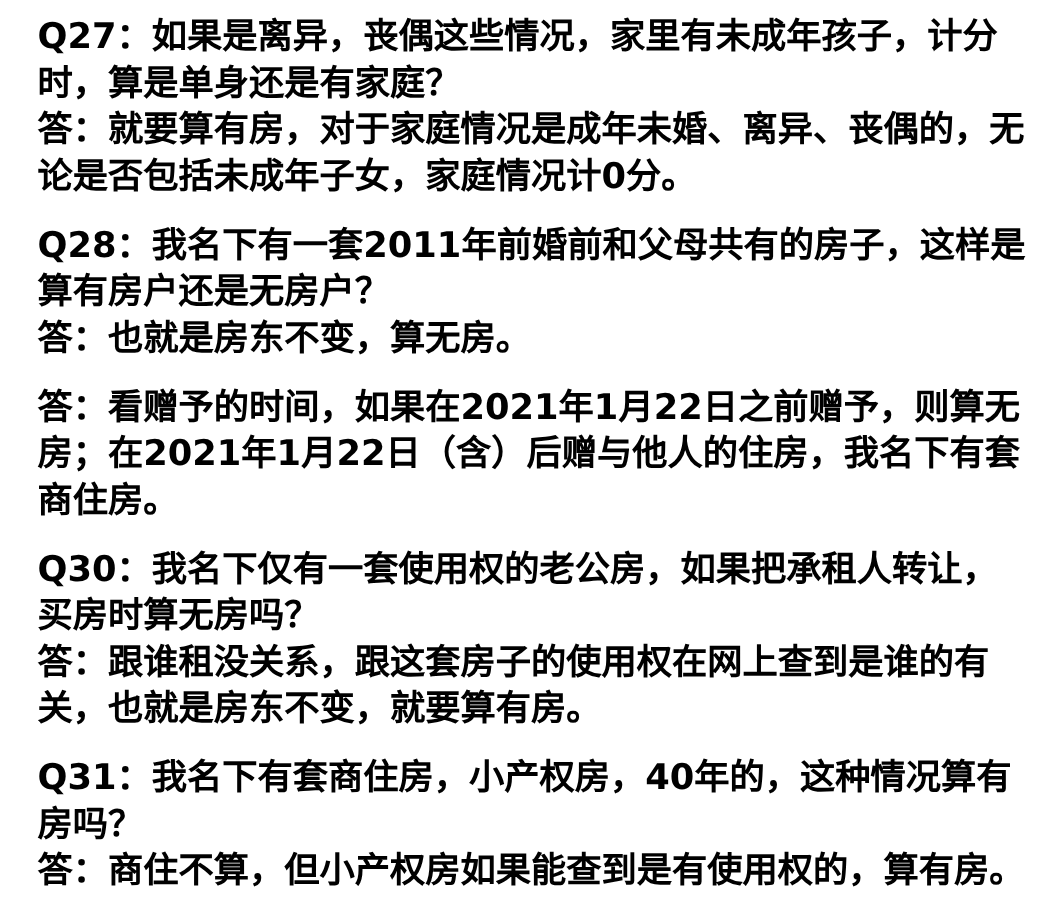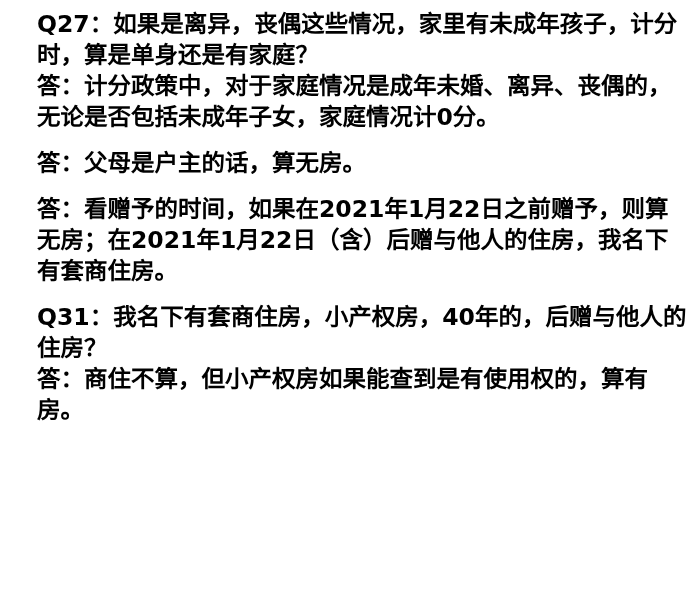--- a/index.html
+++ b/index.html
@@ -17,43 +17,48 @@
     width: 700px;
     padding: 9px 12px 0 25px;
     font-family: "DejaVu Sans", "Liberation Sans", sans-serif;
     font-weight: 700;
     font-size: 23.5px;
     line-height: 31px;
     color: #000000;
     text-align: left;
   }
   .qa-block {
-    margin: 0 0 15px 12px;
+    margin: 0 0 15px 0;
   }
   .qa-block p {
     margin: 0;
     overflow-wrap: break-word;
     word-break: break-all;
   }
 </style>
 </head>
 <body style="background: rgb(255, 255, 255);">
 
 <div id="qa-container" style="color: rgb(0, 0, 0);">
   <section class="qa-block">
     <p class="q">Q27：如果是离异，丧偶这些情况，家里有未成年孩子，计分时，算是单身还是有家庭？</p>
-    <p class="a">答：计分政策中，对于家庭情况是成年未婚、离异、丧偶的，无论是否包括未成年子女，家庭情况计0分。</p>
+    <p class="a">答：就要算有房，对于家庭情况是成年未婚、离异、丧偶的，无论是否包括未成年子女，家庭情况计0分。</p>
   </section>
 
   <section class="qa-block">
-    <p class="a">答：父母是户主的话，算无房。</p>
+    <p class="q">Q28：我名下有一套2011年前婚前和父母共有的房子，这样是算有房户还是无房户？</p>
+    <p class="a">答：也就是房东不变，算无房。</p>
   </section>
 
   <section class="qa-block">
     <p class="a">答：看赠予的时间，如果在2021年1月22日之前赠予，则算无房；在2021年1月22日（含）后赠与他人的住房，我名下有套商住房。</p>
   </section>
 
+  <section class="qa-block">
+    <p class="q">Q30：我名下仅有一套使用权的老公房，如果把承租人转让，买房时算无房吗？</p>
+    <p class="a">答：跟谁租没关系，跟这套房子的使用权在网上查到是谁的有关，也就是房东不变，就要算有房。</p>
+  </section>
 
   <section class="qa-block">
-    <p class="q">Q31：我名下有套商住房，小产权房，40年的，后赠与他人的住房？</p>
+    <p class="q">Q31：我名下有套商住房，小产权房，40年的，这种情况算有房吗？</p>
     <p class="a">答：商住不算，但小产权房如果能查到是有使用权的，算有房。</p>
   </section>
 </div>
 
 </body></html>

